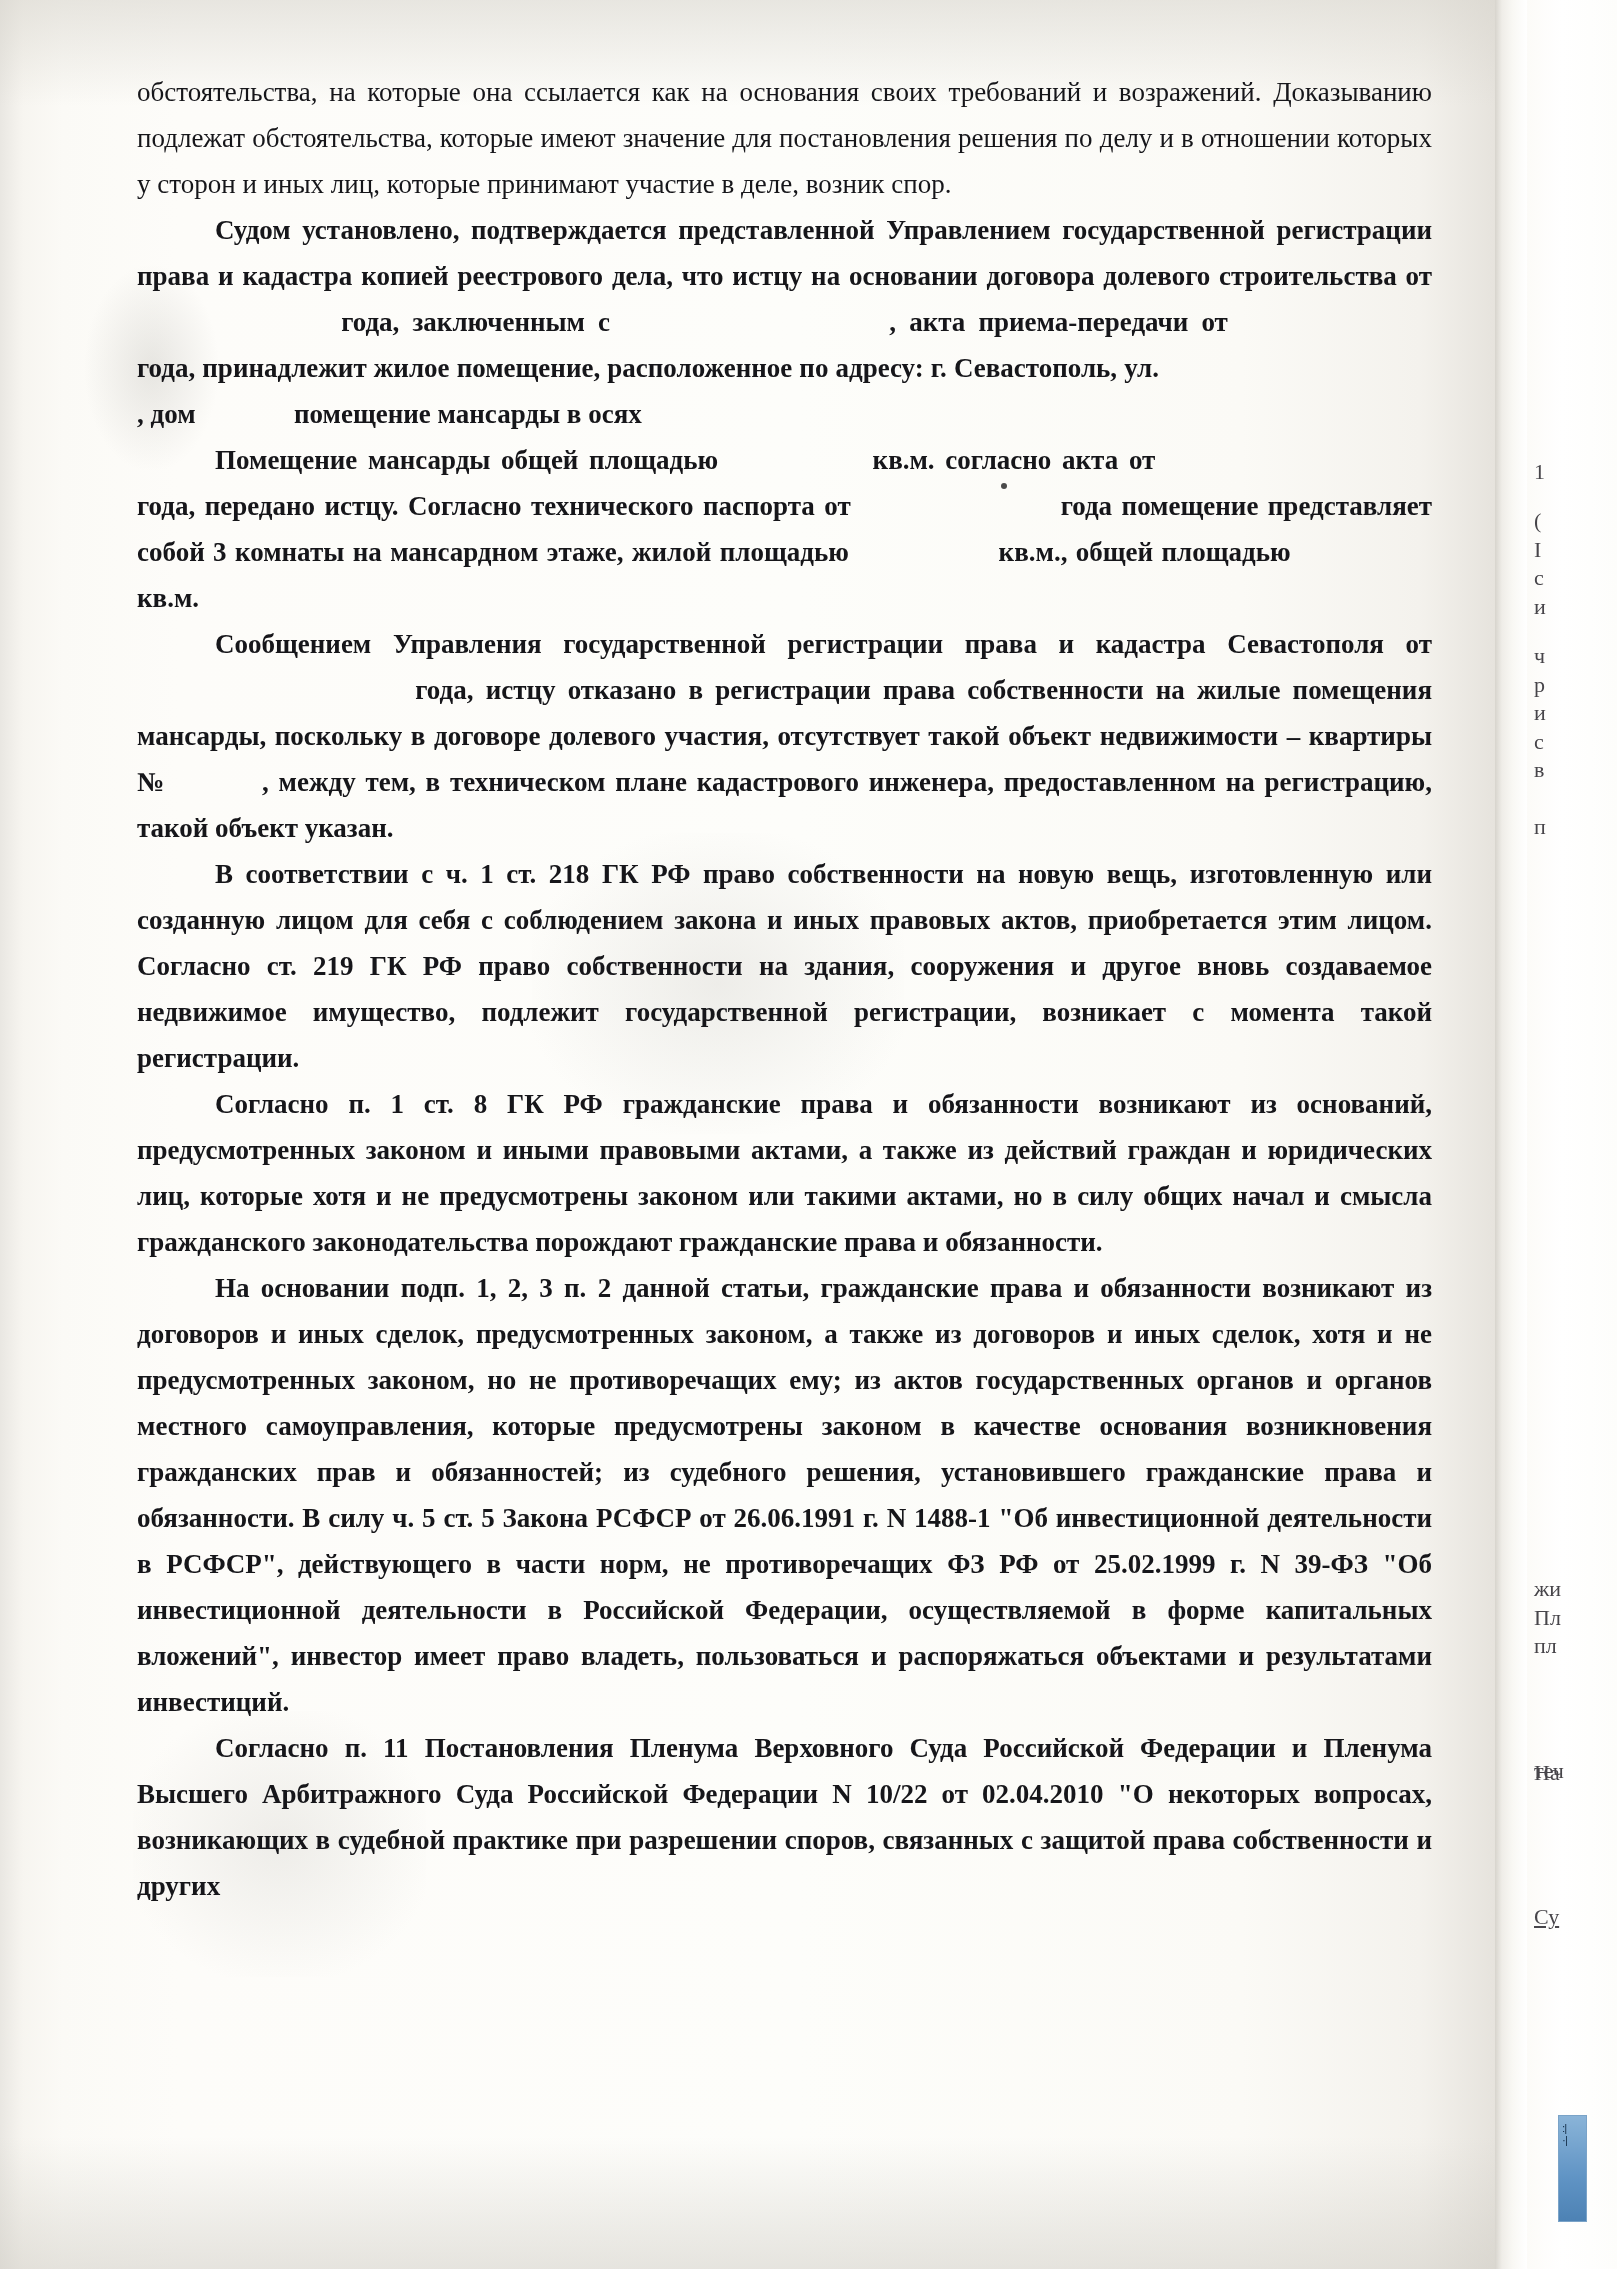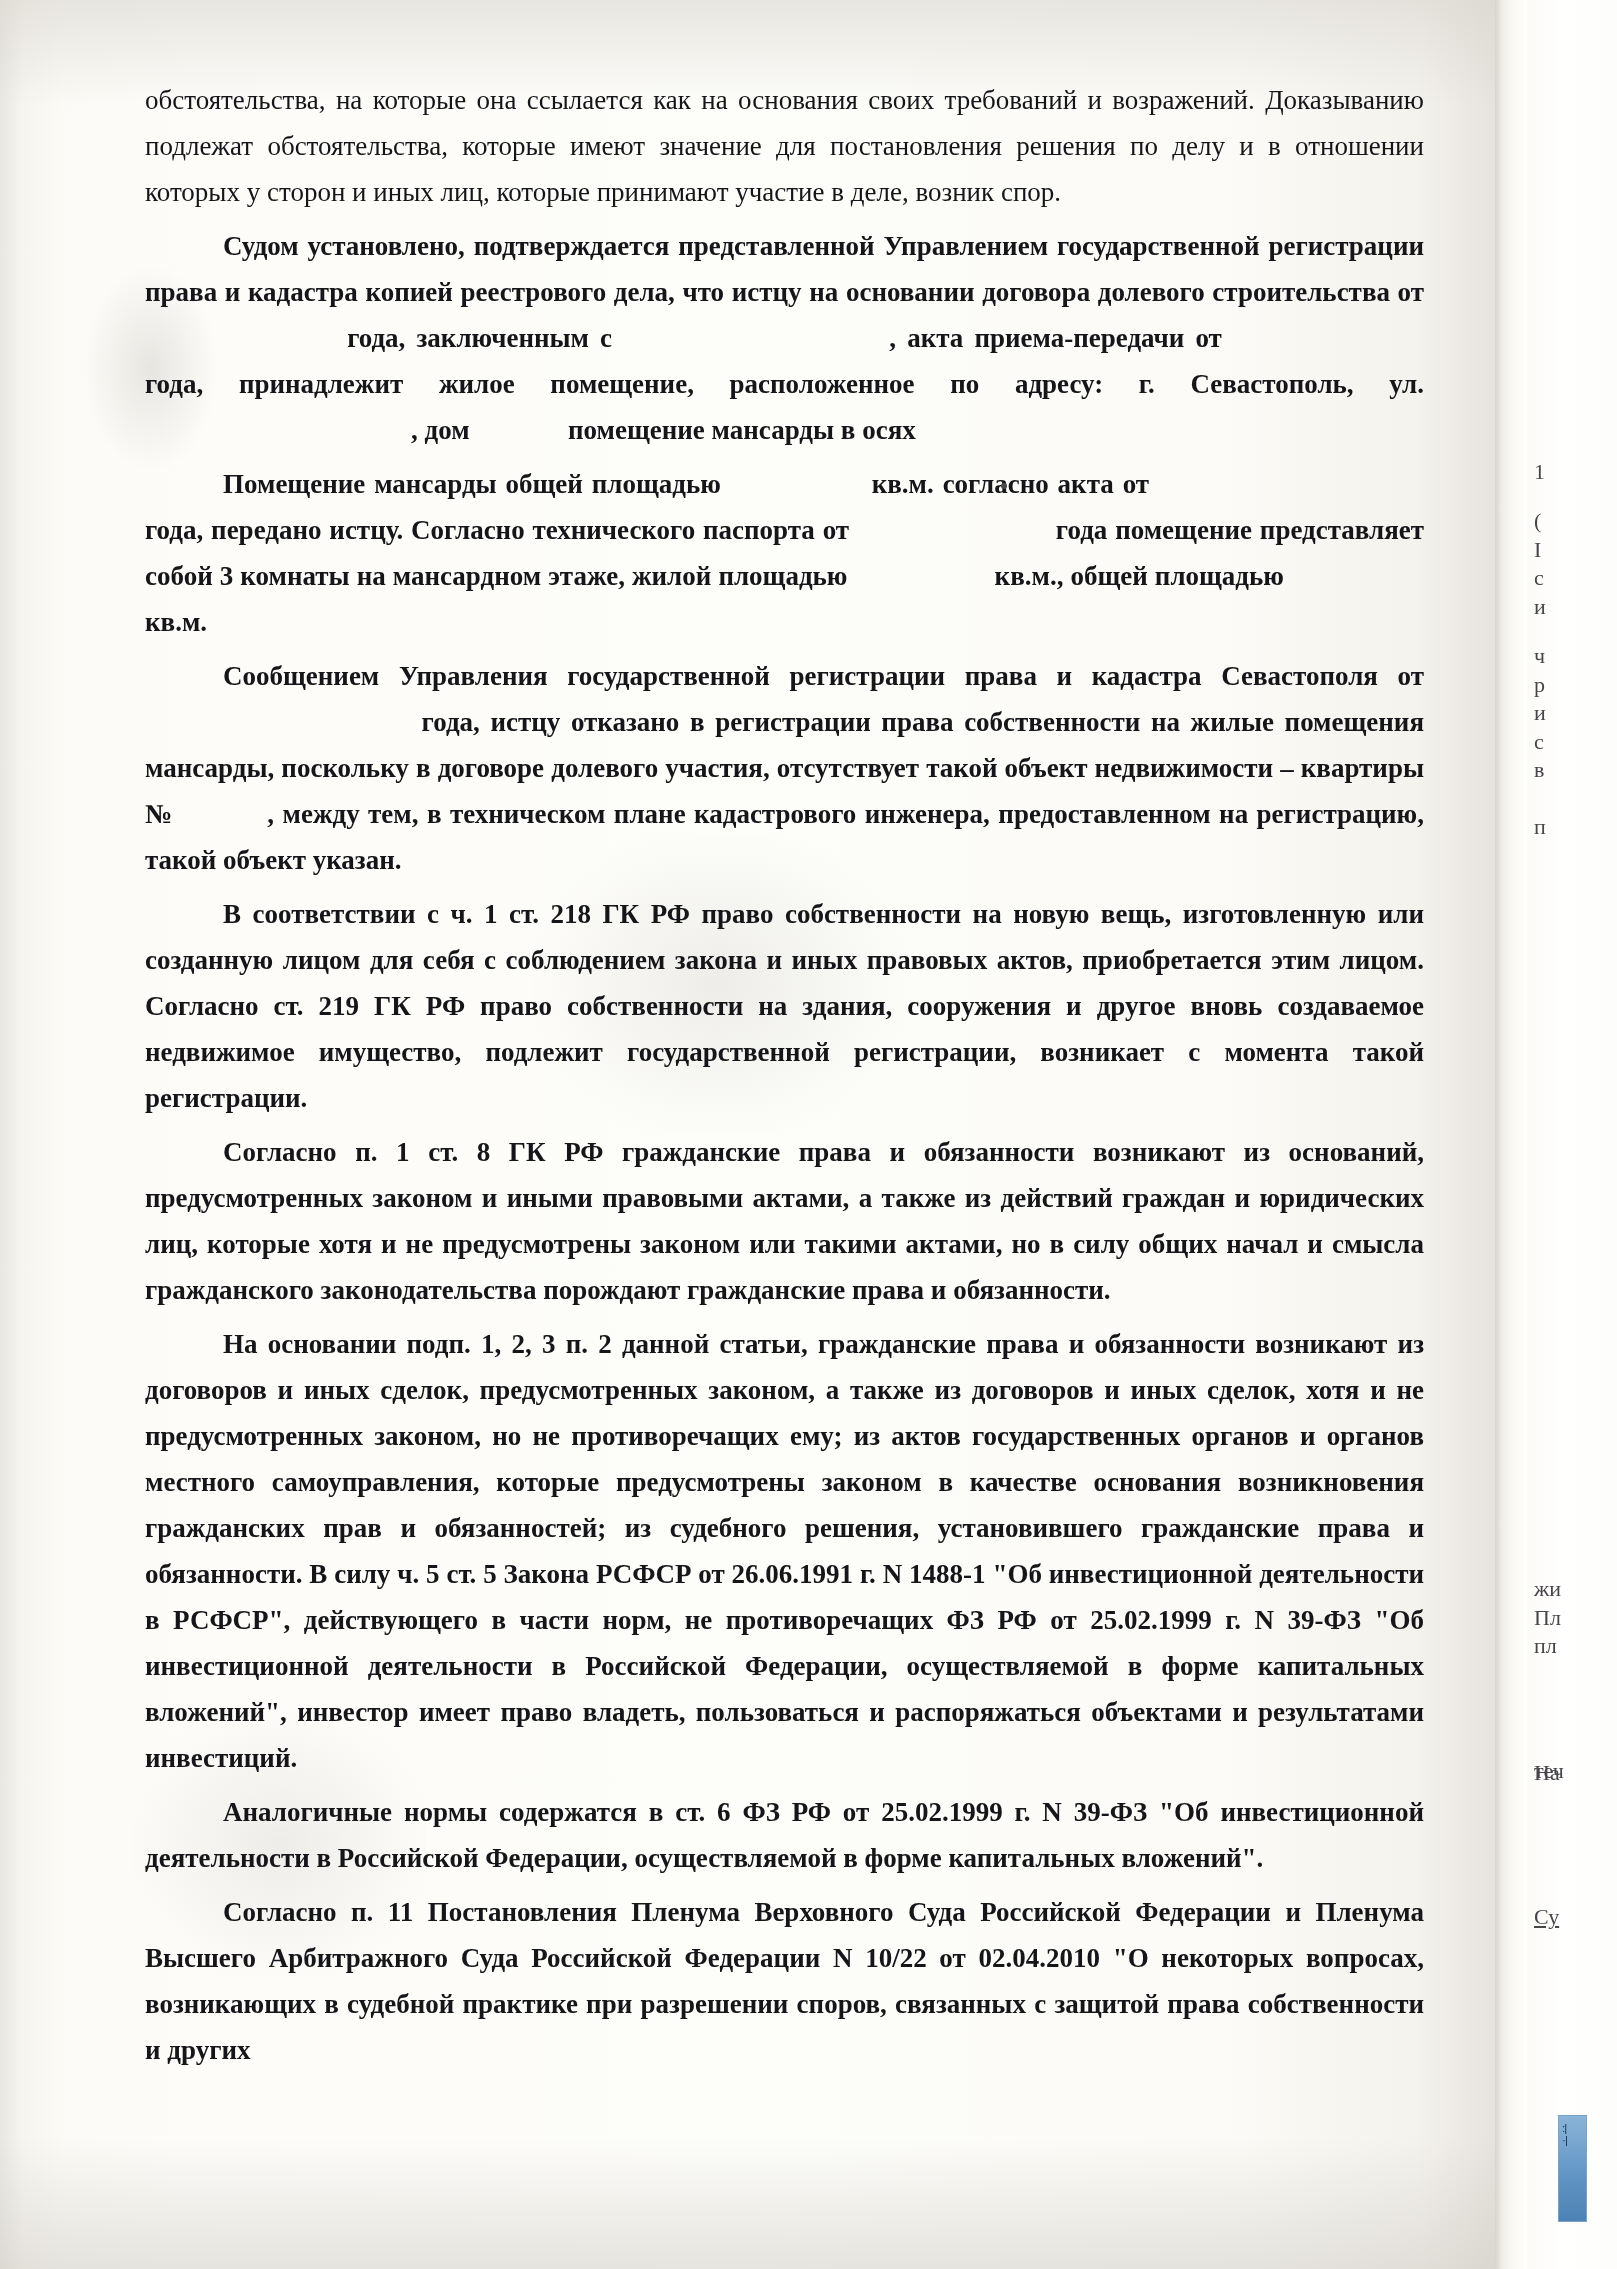--- a/index.html
+++ b/index.html
@@ -129,21 +129,21 @@
     position: absolute;
     left: 137px;
     top: 69px;
     width: 1295px;
     color: #16161a;
     font-size: 27px;
     line-height: 46px;
   }
 
   .para {
-    margin: 8px;
+    margin: 0;
     text-align: justify;
     text-justify: inter-word;
     text-indent: 0;
   }
   .para.indent {
     text-indent: 78px;
     font-weight: bold;
   }
 
   
@@ -180,21 +180,20 @@
   <div class="scan-blotch-c"></div>
 
   <div class="text-column" id="text-column">
       <p class="para" id="p-evidence-burden">обстоятельства, на которые она ссылается как на основания своих требований и возражений. Доказыванию подлежат обстоятельства, которые имеют значение для постановления решения по делу и в отношении которых у сторон и иных лиц, которые принимают участие в деле, возник спор.</p>
       <p class="para indent" id="p-court-established">Судом установлено, подтверждается представленной Управлением государственной регистрации права и кадастра копией реестрового дела, что истцу на основании  договора долевого строительства от <span class="blank w-lg">&nbsp;</span> года, заключенным с <span class="blank w-xl">&nbsp;</span>, акта приема-передачи от <span class="blank w-lg">&nbsp;</span> года, принадлежит жилое помещение, расположенное  по адресу: г. Севастополь, ул. <span class="blank w-xl">&nbsp;</span>, дом <span class="blank w-sm">&nbsp;</span> помещение мансарды в осях <span class="blank w-md">&nbsp;</span></p>
       <p class="para indent" id="p-mansard-area">Помещение мансарды общей площадью <span class="blank w-md">&nbsp;</span> кв.м. согласно акта от <span class="blank w-xl">&nbsp;</span> года, передано истцу. Согласно технического паспорта от <span class="blank w-lg">&nbsp;</span> года помещение представляет собой 3 комнаты на мансардном этаже, жилой площадью <span class="blank w-md">&nbsp;</span> кв.м., общей площадью <span class="blank w-md">&nbsp;</span> кв.м.</p>
       <p class="para indent" id="p-registration-refusal">Сообщением Управления государственной регистрации  права и кадастра Севастополя от <span class="blank w-xl">&nbsp;</span> года, истцу отказано в регистрации права собственности на жилые помещения мансарды, поскольку в договоре долевого участия, отсутствует такой объект недвижимости – квартиры № <span class="blank w-sm">&nbsp;</span>, между тем, в техническом плане кадастрового инженера, предоставленном на регистрацию, такой объект  указан.</p>
       <p class="para indent" id="p-gk-218-219">В соответствии с ч. 1 ст. 218 ГК РФ право собственности на новую вещь, изготовленную или созданную лицом для себя с соблюдением закона и иных правовых актов, приобретается этим лицом. Согласно ст. 219 ГК РФ право собственности на здания, сооружения и другое вновь создаваемое недвижимое имущество, подлежит государственной регистрации, возникает с момента такой регистрации.</p>
       <p class="para indent" id="p-gk-8">Согласно п. 1 ст. 8 ГК РФ гражданские права и обязанности возникают из оснований, предусмотренных законом и иными правовыми актами, а также из действий граждан и юридических лиц, которые хотя и не предусмотрены законом или такими актами, но в силу общих начал и смысла гражданского законодательства порождают гражданские права и обязанности.</p>
       <p class="para indent" id="p-investment-law">На основании подп. 1, 2, 3 п. 2 данной статьи, гражданские права и обязанности возникают из договоров и иных сделок, предусмотренных законом, а также из договоров и иных сделок, хотя и не предусмотренных законом, но не противоречащих ему; из актов государственных органов и органов местного самоуправления, которые предусмотрены законом в качестве основания возникновения гражданских прав и обязанностей; из судебного решения, установившего гражданские права и обязанности. В силу ч. 5 ст. 5 Закона РСФСР от 26.06.1991 г. N 1488-1 "Об инвестиционной деятельности в РСФСР", действующего в части норм, не противоречащих ФЗ РФ от 25.02.1999 г. N 39-ФЗ "Об инвестиционной деятельности в Российской Федерации, осуществляемой в форме капитальных вложений", инвестор имеет право владеть, пользоваться и распоряжаться объектами и результатами инвестиций.</p>
-      <p class="para indent" id="p-analogous-norms">Аналогичные нормы содержатся в ст. 6 ФЗ РФ от 25.02.1999 г. N 39-ФЗ "Об инвестиционной деятельности в Российской Федерации, осуществляемой в форме капитальных вложений".</p>
       <p class="para indent" id="p-plenum-10-22">Согласно п. 11 Постановления Пленума Верховного Суда Российской Федерации и Пленума Высшего Арбитражного Суда Российской Федерации N 10/22 от 02.04.2010 "О некоторых вопросах, возникающих в судебной практике при разрешении споров, связанных с защитой права собственности и других</p>
     </div>
 
   <div class="ink-dot"></div>
 
   <div class="gutter"></div>
 
   <div class="paper-right" id="facing-page">
       <div class="right-frag" style="top: 461px;">1</div>
       <div class="right-frag" style="top: 510px;">(</div>

